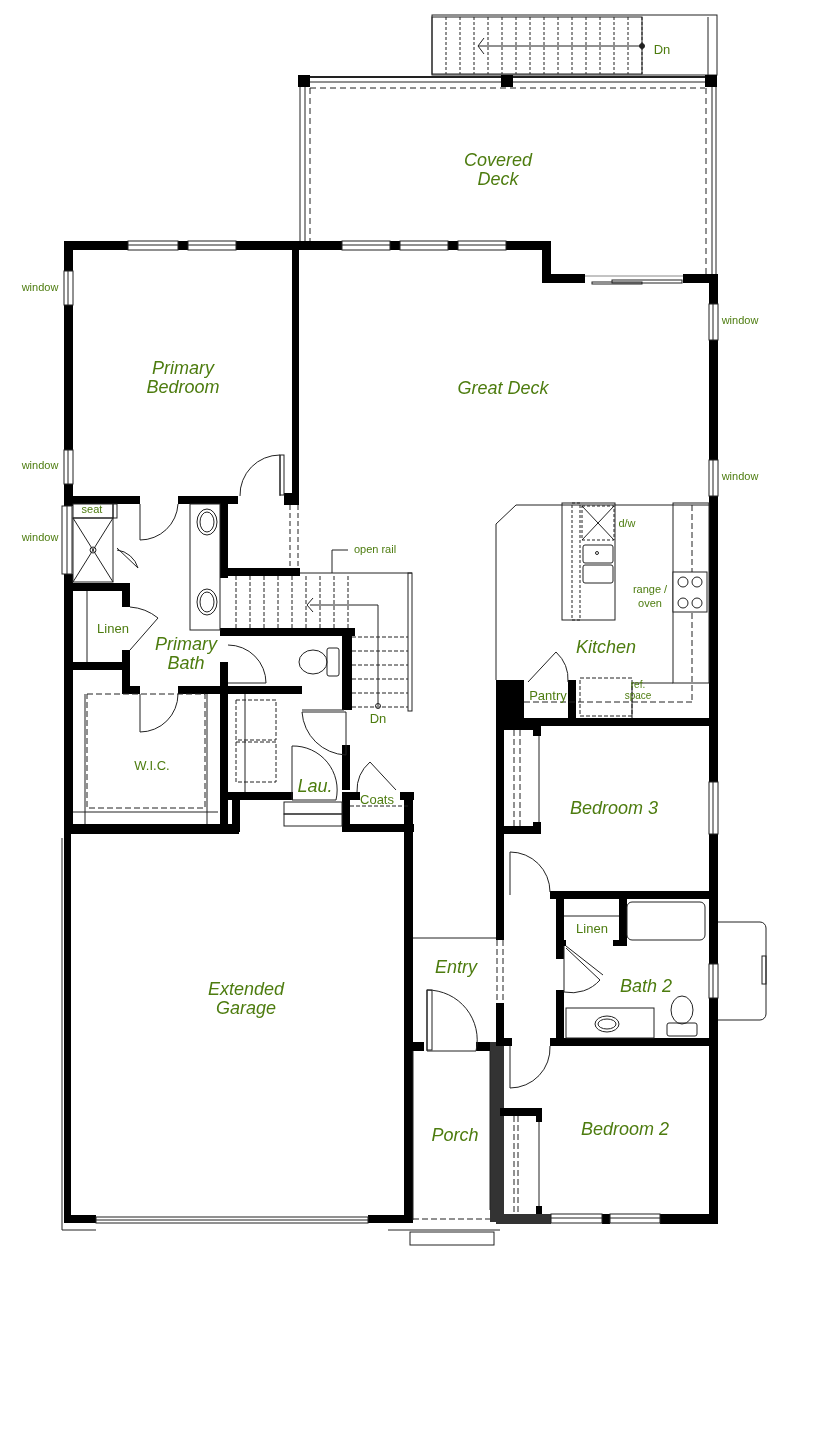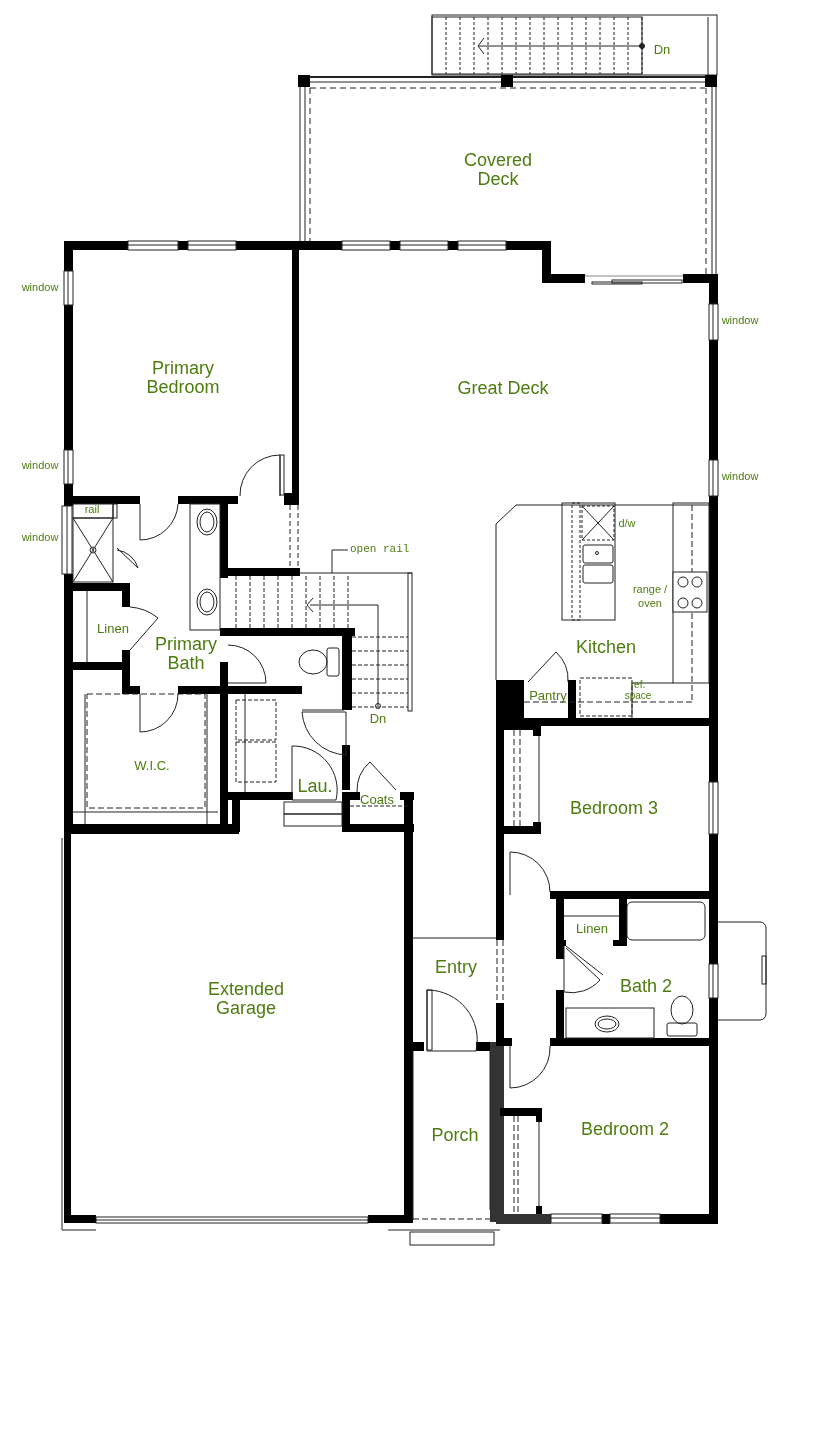--- a/index.html
+++ b/index.html
@@ -1,19 +1,19 @@
 <!DOCTYPE html>
 <html><head>
 <meta charset="utf-8">
 <style>
   html, body { margin: 0; padding: 0; background: #ffffff; }
   body { width: 840px; height: 1439px; position: relative; overflow: hidden; font-family: "Liberation Sans", sans-serif; }
   #plan { position: absolute; left: 0; top: 0; width: 840px; height: 1439px; }
   .lbl { position: absolute; color: #4d7c0f; text-align: center; line-height: 1.05; white-space: nowrap; }
-  .lg { font-size: 18px; }
+  .lg { font-size: 18px; font-style: italic; }
   .sm { font-size: 13px; }
   .xs { font-size: 11px; }
   .xxs { font-size: 10px; margin-left: 32px; }
 </style>
 </head>
 <body>
 
 <svg id="plan" viewBox="0 0 840 1439" xmlns="http://www.w3.org/2000/svg">
   <g fill="none" stroke="#222" stroke-width="1">
 
@@ -362,31 +362,31 @@
 <div class="lbl sm" style="left:568px;top:922px;width:48px;">Linen</div>
 <div class="lbl lg" style="left:606px;top:977px;width:80px;">Bath 2</div>
 <div class="lbl lg" style="left:420px;top:958px;width:72px;">Entry</div>
 <div class="lbl lg" style="left:186px;top:980px;width:120px;">
   <div>Extended</div>
   <div>Garage</div>
 </div>
 <div class="lbl lg" style="left:420px;top:1126px;width:70px;">Porch</div>
 <div class="lbl lg" style="left:565px;top:1120px;width:120px;">Bedroom 2</div>
 
-<div class="lbl xs" style="left:74px;top:504px;width:36px;">rail</div>
+<div class="lbl xs" style="left:74px;top:504px;width:36px;">seat</div>
 <div class="lbl xs" style="left:615px;top:518px;width:24px;">d/w</div>
 <div class="lbl xs" style="left:628px;top:584px;width:44px;text-align:center;">
   <div>range /</div>
   <div style="margin-top:2px;">oven</div>
 </div>
 <div class="lbl xxs" style="left:586px;top:680px;width:40px;">
   <div>ref.</div>
   <div>space</div>
 </div>
-<div class="lbl xs" style="left:350px;top:544px;width:50px;text-align:center;font-family:Liberation Mono, monospace;">open rail</div>
+<div class="lbl xs" style="left:350px;top:544px;width:50px;text-align:center;">open rail</div>
 <div class="lbl sm" style="left:650px;top:43px;width:24px;">Dn</div>
 <div class="lbl sm" style="left:366px;top:712px;width:24px;">Dn</div>
 
 <div class="lbl xs" style="left:18px;top:282px;width:44px;">window</div>
 <div class="lbl xs" style="left:18px;top:460px;width:44px;">window</div>
 <div class="lbl xs" style="left:18px;top:532px;width:44px;">window</div>
 <div class="lbl xs" style="left:718px;top:315px;width:44px;">window</div>
 <div class="lbl xs" style="left:718px;top:471px;width:44px;">window</div>
 
 </body></html>

